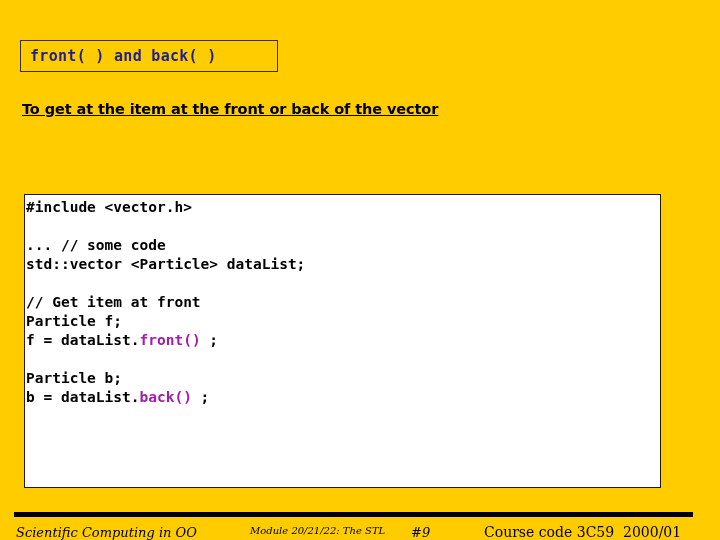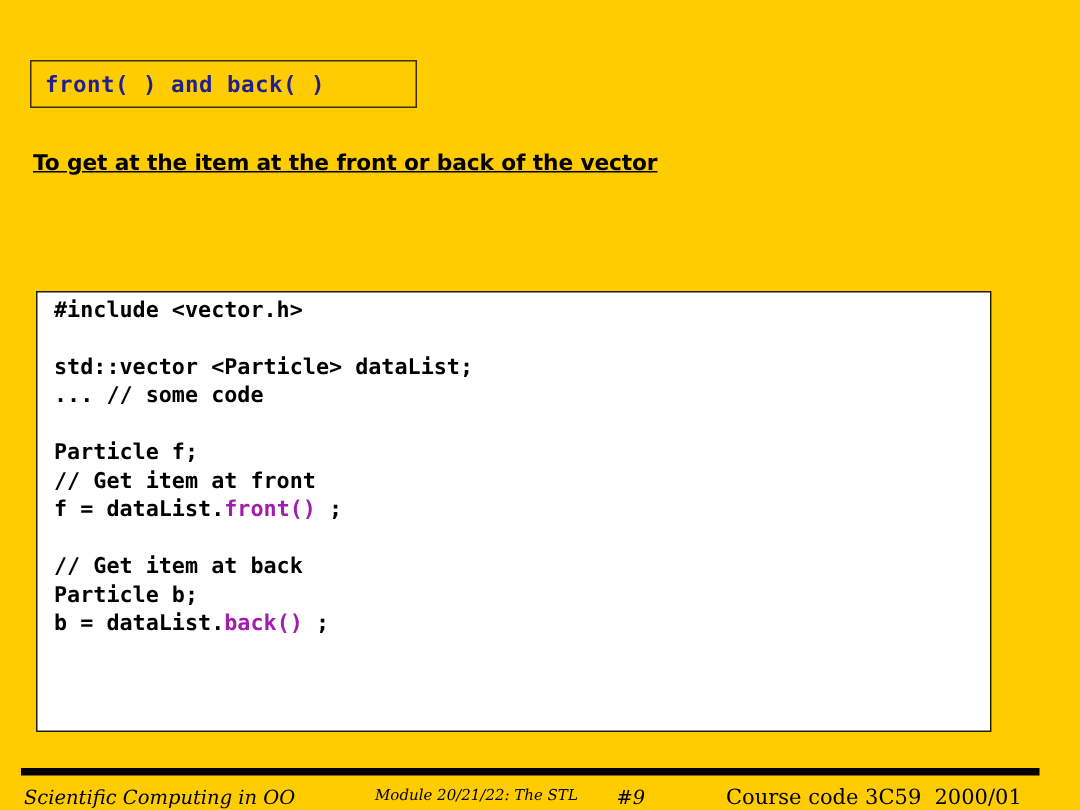--- a/index.html
+++ b/index.html
@@ -63,21 +63,21 @@
     left: 24px;
     top: 170px;
     width: 637px;
     height: 294px;
     background: #FFFFFF;
     border: 1px solid #241A08;
     box-sizing: border-box;
   }
   .code-inner {
     position: absolute;
-    left: 11px;
+    left: 1px;
     top: 3px;
     right: 4px;
   }
   .code-line {
     font-family: "DejaVu Sans Mono", "Liberation Mono", monospace;
     font-size: 14.5px;
     font-weight: bold;
     color: #000000;
     line-height: 19px;
     height: 19px;
@@ -151,28 +151,27 @@
   <div class="title-box">
     <span class="title-text">front( ) and back( )</span>
   </div>
 
   <div class="subtitle">To get at the item at the front or back of the vector</div>
 
   <div class="code-box">
     <div class="code-inner" id="code-inner">
         <div class="code-line"><span>#include &lt;vector.h&gt;</span></div>
         <div class="code-line blank"> </div>
+        <div class="code-line"><span>... // some code</span></div>
         <div class="code-line"><span>std::vector &lt;Particle&gt; dataList;</span></div>
-        <div class="code-line"><span>... // some code</span></div>
         <div class="code-line blank"> </div>
+        <div class="code-line"><span>// Get item at front</span></div>
         <div class="code-line"><span>Particle f;</span></div>
-        <div class="code-line"><span>// Get item at front</span></div>
         <div class="code-line"><span>f = dataList.</span><span class="hl">front()</span><span> ;</span></div>
         <div class="code-line blank"> </div>
-        <div class="code-line"><span>// Get item at back</span></div>
         <div class="code-line"><span>Particle b;</span></div>
         <div class="code-line"><span>b = dataList.</span><span class="hl">back()</span><span> ;</span></div>
       </div>
   </div>
 
   <div class="footer-rule"></div>
 
   <div class="footer">
     <span class="f-item f-left">Scientific Computing in OO</span>
     <span class="f-item f-module">Module 20/21/22: The STL</span>

